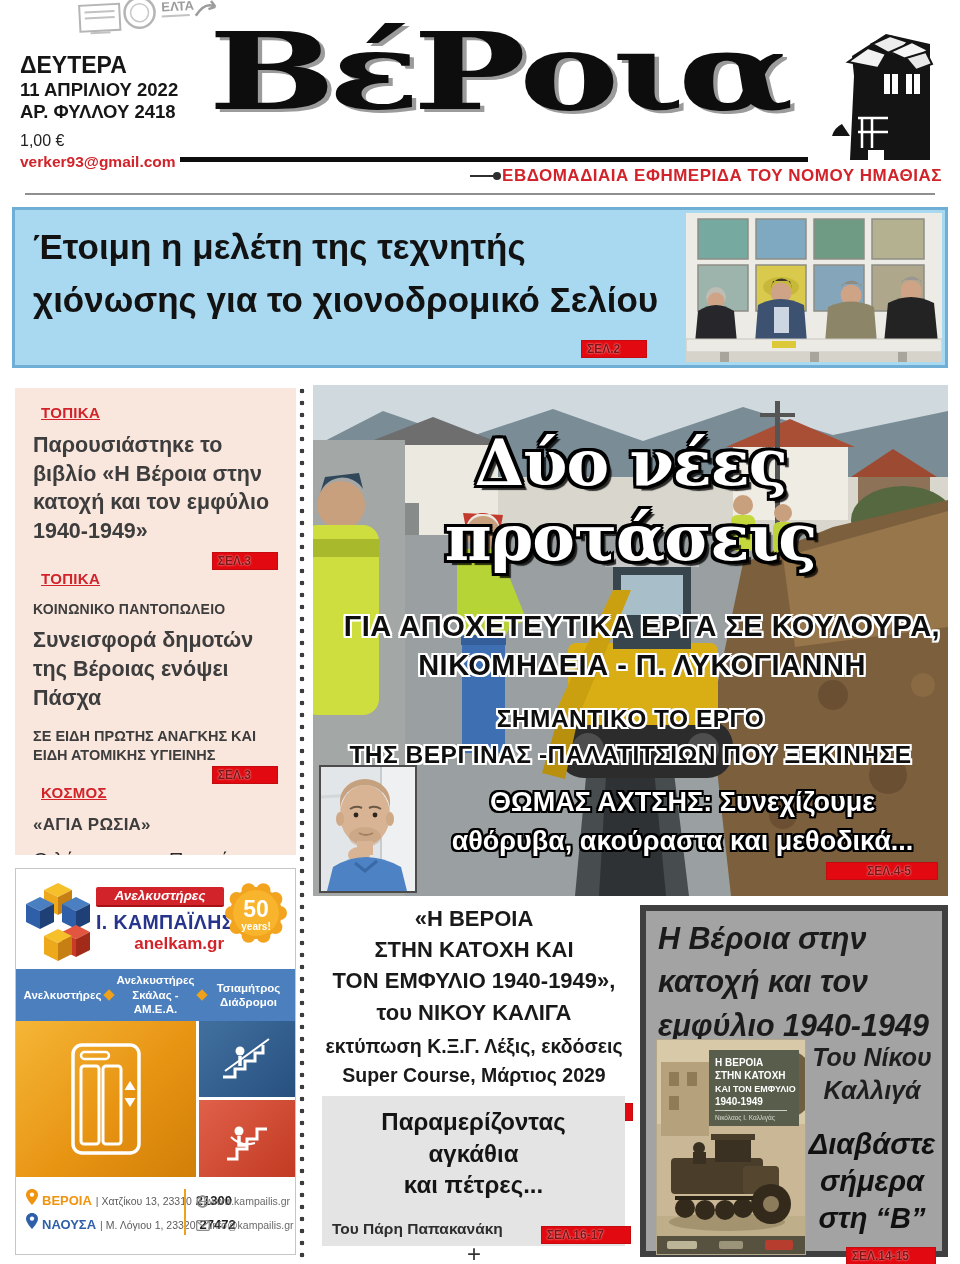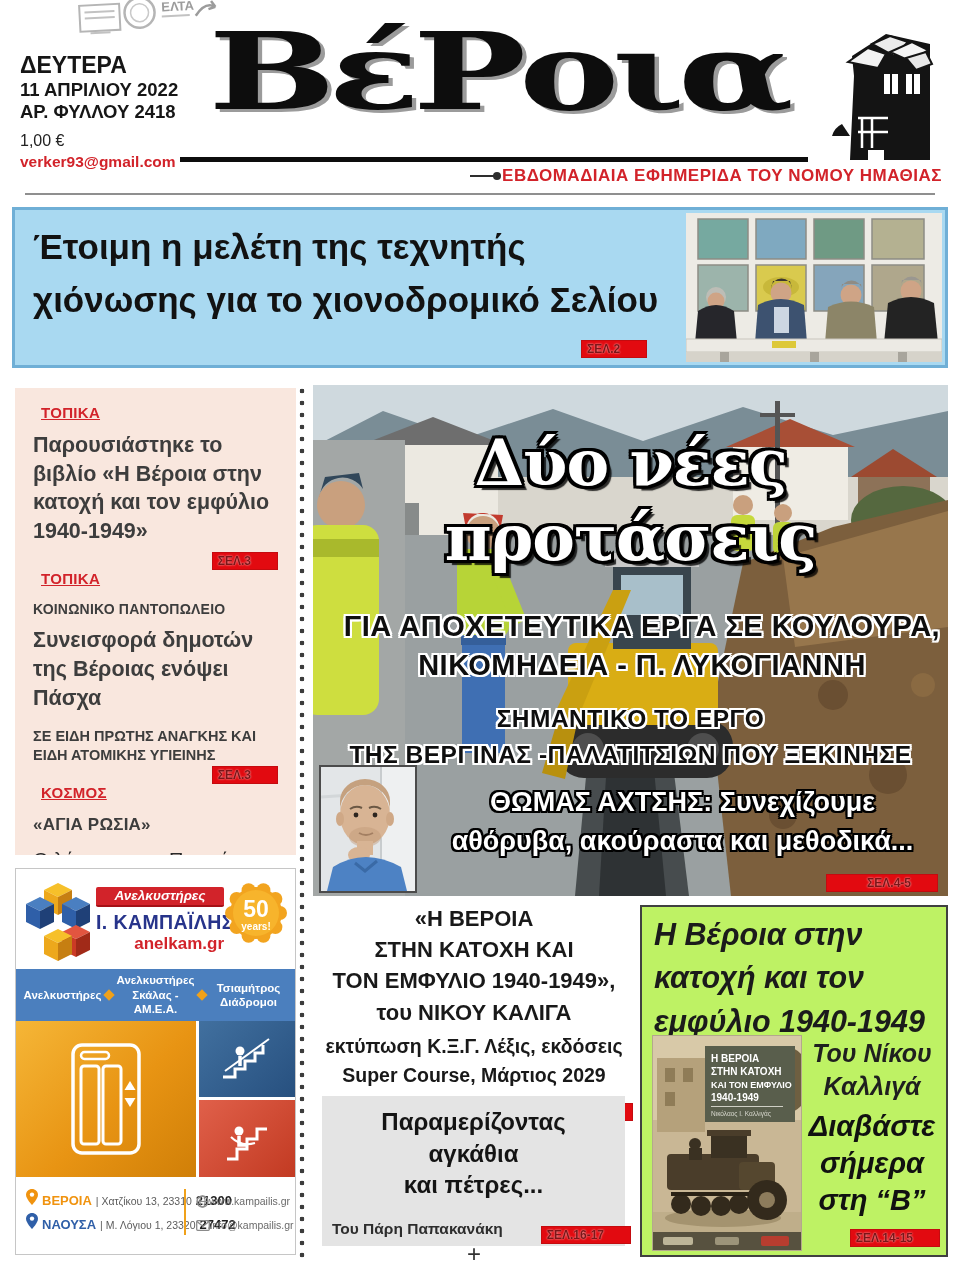--- a/index.html
+++ b/index.html
@@ -57,21 +57,21 @@
   .scene{position:absolute;left:0;top:0;width:100%;height:100%;}
   .headline{position:absolute;left:0;right:0;top:40px;text-align:center;
      font-family:"DejaVu Serif",serif;font-weight:bold;font-size:64px;letter-spacing:-1px;}
   .subhead1{position:absolute;left:0;right:0;top:222px;text-align:center;
      font-size:29px;font-weight:bold;line-height:1.35;letter-spacing:.5px;margin-left:23px;}
   .subhead2{position:absolute;left:0;right:0;top:316px;text-align:center;
      font-size:24.5px;font-weight:bold;line-height:1.45;letter-spacing:.5px;}
   .portrait{position:absolute;left:6px;top:380px;width:94px;height:124px;border:2px solid #4b4b4b;background:#e3e6e8;}
   .quote{position:absolute;left:112px;right:8px;top:398px;text-align:center;
      font-size:27px;font-weight:bold;line-height:1.45;}
-  .mainphoto .badge{position:absolute;right:10px;bottom:4px;padding-left:40px;}
+  .mainphoto .badge{position:absolute;right:10px;bottom:16px;padding-left:40px;}
 
   .ob{color:#fff;text-shadow:-2px -2px 0 #000,0 -2px 0 #000,2px -2px 0 #000,-2px 0 0 #000,2px 0 0 #000,-2px 2px 0 #000,0 2px 0 #000,2px 2px 0 #000;}
   .ob-lg{color:#fff;text-shadow:-3px -3px 0 #000,0 -3px 0 #000,3px -3px 0 #000,-3px 0 0 #000,3px 0 0 #000,-3px 3px 0 #000,0 3px 0 #000,3px 3px 0 #000,5px 5px 1px rgba(0,0,0,.8);}
   .ow{color:#0e0e0e;text-shadow:-2px -2px 0 #fff,0 -2px 0 #fff,2px -2px 0 #fff,-2px 0 0 #fff,2px 0 0 #fff,-2px 2px 0 #fff,0 2px 0 #fff,2px 2px 0 #fff;}
 
   
   .ad{left:15px;top:868px;width:281px;height:387px;background:#fff;border:1px solid #c6c6c6;box-sizing:border-box;}
   .ad-brand{position:absolute;left:0;top:6px;width:100%;height:94px;}
   .ad-cubes{position:absolute;left:10px;top:6px;}
   .ad-brandtext{position:absolute;left:80px;top:12px;width:128px;}
@@ -108,27 +108,27 @@
   .review-print{font-size:19.5px;font-weight:bold;color:#191919;line-height:1.5;margin-top:4px;}
   .review-byrow{display:flex;align-items:center;justify-content:space-between;margin-top:6px;padding-left:2px;}
   .review-byline{font-size:14.5px;font-weight:bold;color:#2d2d2d;}
   .graybox{left:322px;top:1096px;width:303px;height:150px;background:#e4e4e4;}
   .gray-title{font-size:24px;font-weight:bold;color:#141414;line-height:1.32;text-align:center;padding-top:10px;}
   .gray-byline{position:absolute;left:10px;bottom:8px;font-size:15.5px;font-weight:bold;color:#2d2d2d;}
   .graybox .badge{position:absolute;right:-6px;bottom:2px;}
   .plus{left:315px;top:1240px;width:318px;text-align:center;font-size:24px;color:#333;}
 
   
-  .serial{left:640px;top:905px;width:308px;height:352px;background:#bef264;border:2px solid #404040;box-sizing:border-box;}
+  .serial{left:640px;top:905px;width:308px;height:352px;background:#a3a3a3;border:6px solid #404040;box-sizing:border-box;}
   .serial-title{position:absolute;left:12px;top:6px;font-size:30.5px;font-weight:bold;font-style:italic;
      color:#1b1b1b;line-height:1.42;}
   .cover{position:absolute;left:10px;top:128px;width:148px;height:214px;overflow:hidden;border:1px solid #b4a88c;}
   .serial-right{position:absolute;left:162px;top:130px;right:6px;text-align:center;}
   .serial-author{font-size:25px;font-weight:bold;font-style:italic;color:#1f1f1f;line-height:1.3;}
-  .serial-cta{font-size:29px;font-weight:bold;font-style:italic;color:#111;line-height:1.28;margin-top:6px;}
+  .serial-cta{font-size:29px;font-weight:bold;font-style:italic;color:#111;line-height:1.28;margin-top:20px;}
   .serial-right .badge{margin-top:10px;}
 
   svg{display:block;}
 </style>
 </head>
 <body>
 
 <div class="page">
 
   <div class="abs stamp">

